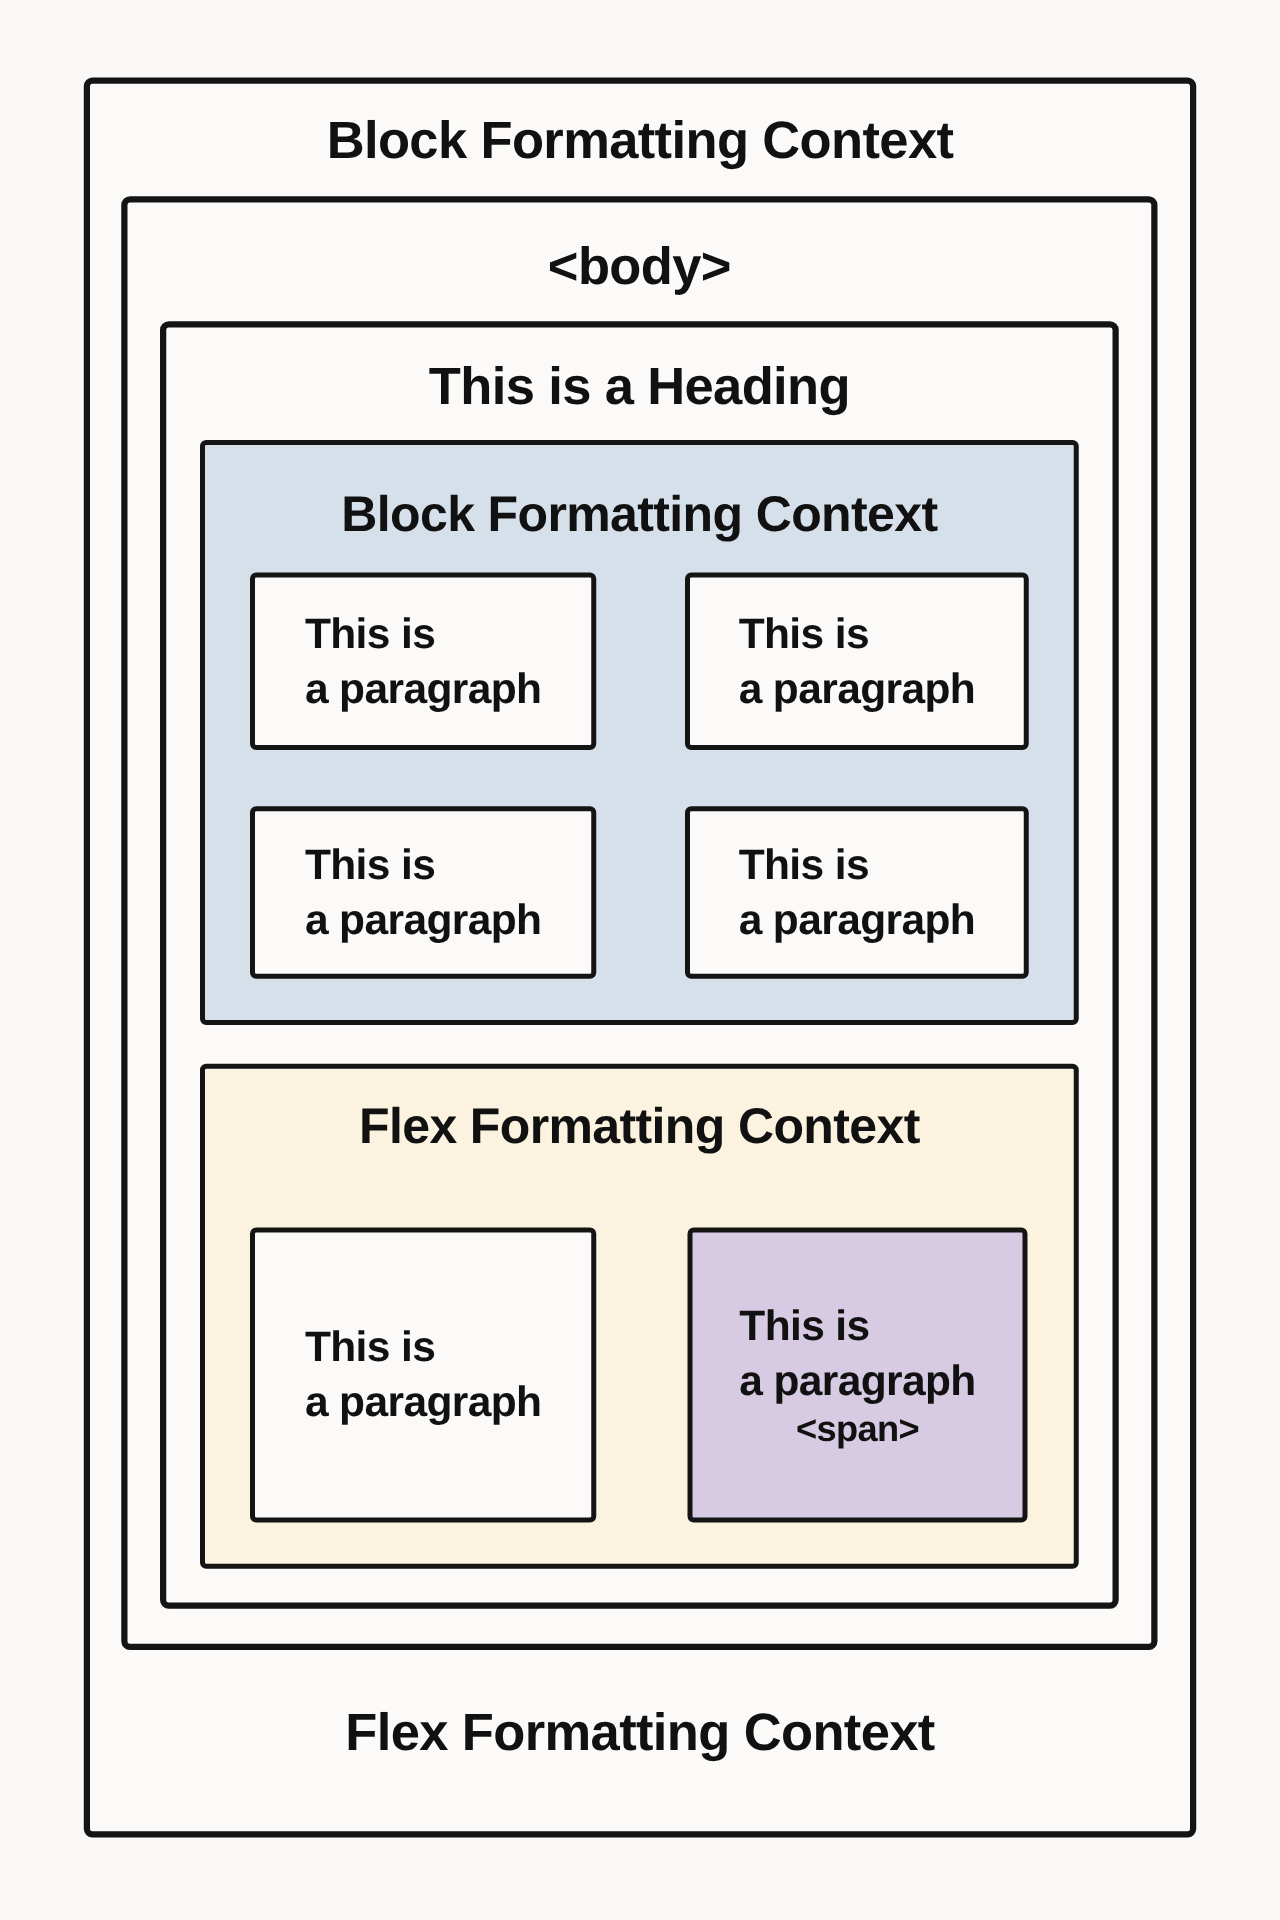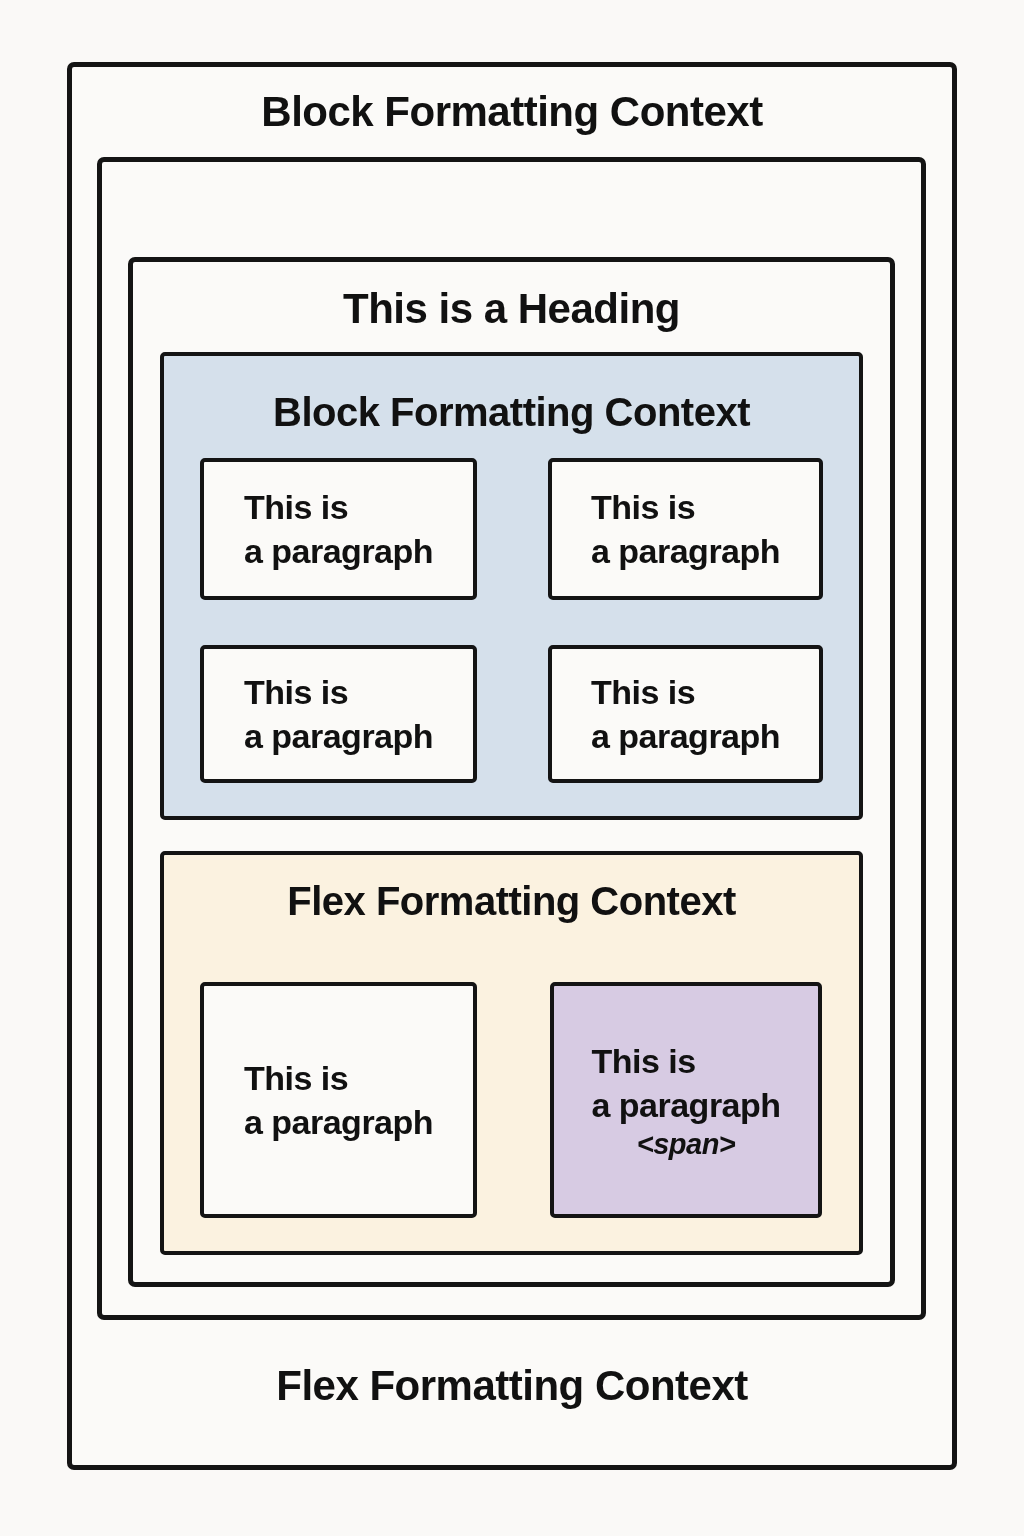--- a/index.html
+++ b/index.html
@@ -70,32 +70,32 @@
   .p-col2{left:384px;width:275px;}
   .p-row1{top:102px;height:142px;}
   .p-row2{top:289px;height:138px;}
   .flex-para{top:127px;height:236px;}
   .flex-para.p-col2{left:386px;width:272px;}
   .span-box{background:var(--span-paragraph-fill);}
   .span-label{
     font-weight:700;
     font-size:29px;line-height:34px;
     letter-spacing:-0.5px;
-    font-style:italic;
   }
 </style>
 </head>
 <body>
 
 <div class="canvas">
 
   <div class="box outer-box">
     <div class="ctx-title outer-title">Block Formatting Context</div>
 
     <div class="box body-box">
+      <div class="ctx-title body-title">&lt;body&gt;</div>
 
       <div class="box heading-box">
         <div class="ctx-title heading-title">This is a Heading</div>
 
         <div class="box thin block-ctx-box">
           <div class="ctx-title md block-ctx-title">Block Formatting Context</div>
 
           <div class="box thin para-box p-col1 p-row1">
             <div class="para-text">This is
 a paragraph</div>

